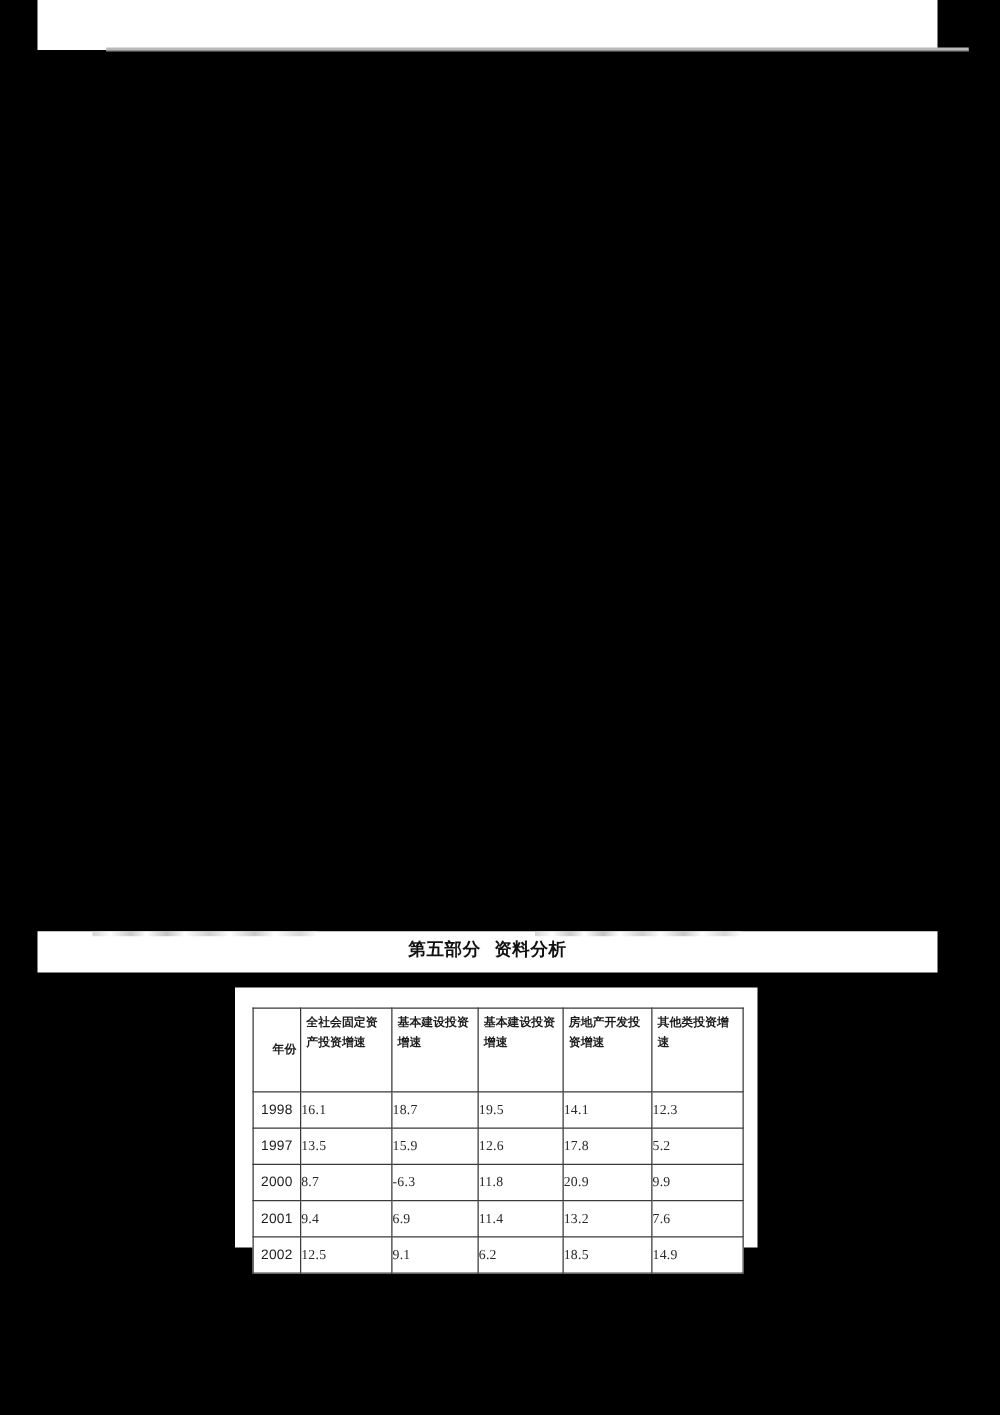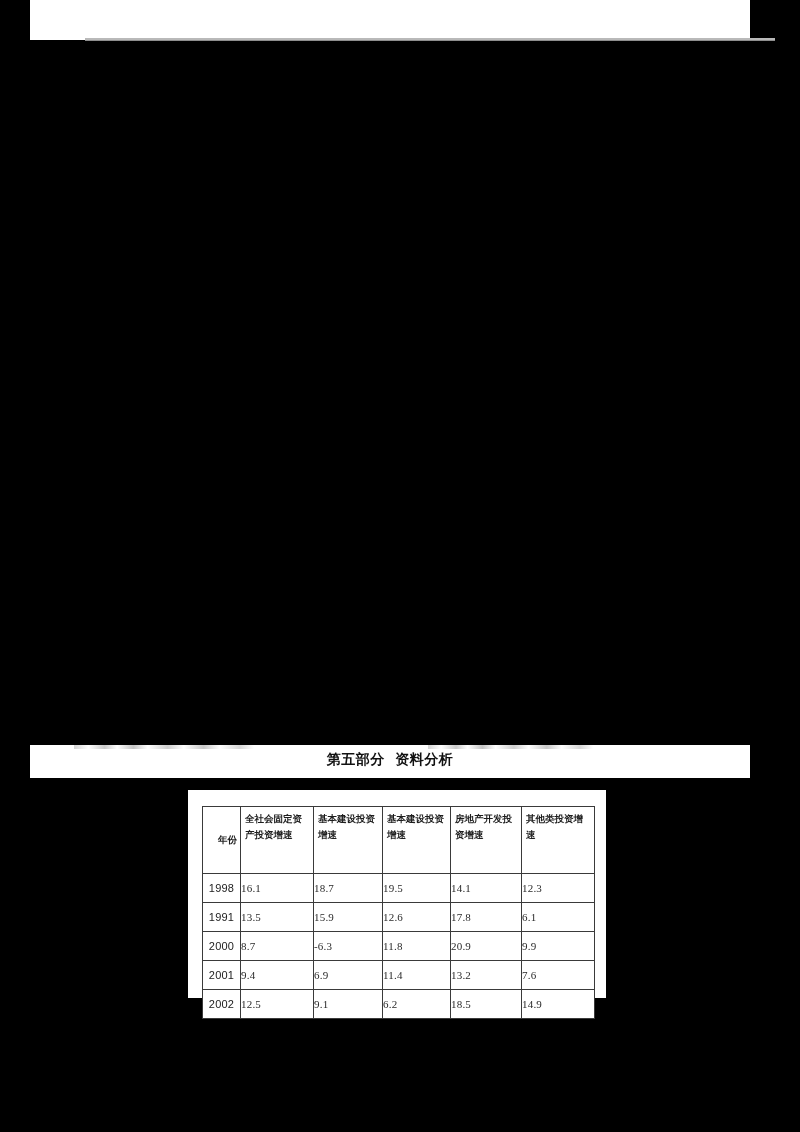--- a/index.html
+++ b/index.html
@@ -211,26 +211,26 @@
       <tbody>
         <tr>
           <td class="cell-year">1998</td>
           <td class="cell-val">16.1</td>
           <td class="cell-val">18.7</td>
           <td class="cell-val">19.5</td>
           <td class="cell-val">14.1</td>
           <td class="cell-val">12.3</td>
         </tr>
         <tr>
-          <td class="cell-year">1991</td>
+          <td class="cell-year">1997</td>
           <td class="cell-val">13.5</td>
           <td class="cell-val">15.9</td>
           <td class="cell-val">12.6</td>
           <td class="cell-val">17.8</td>
-          <td class="cell-val">6.1</td>
+          <td class="cell-val">5.2</td>
         </tr>
         <tr>
           <td class="cell-year">2000</td>
           <td class="cell-val">8.7</td>
           <td class="cell-val">-6.3</td>
           <td class="cell-val">11.8</td>
           <td class="cell-val">20.9</td>
           <td class="cell-val">9.9</td>
         </tr>
         <tr>

